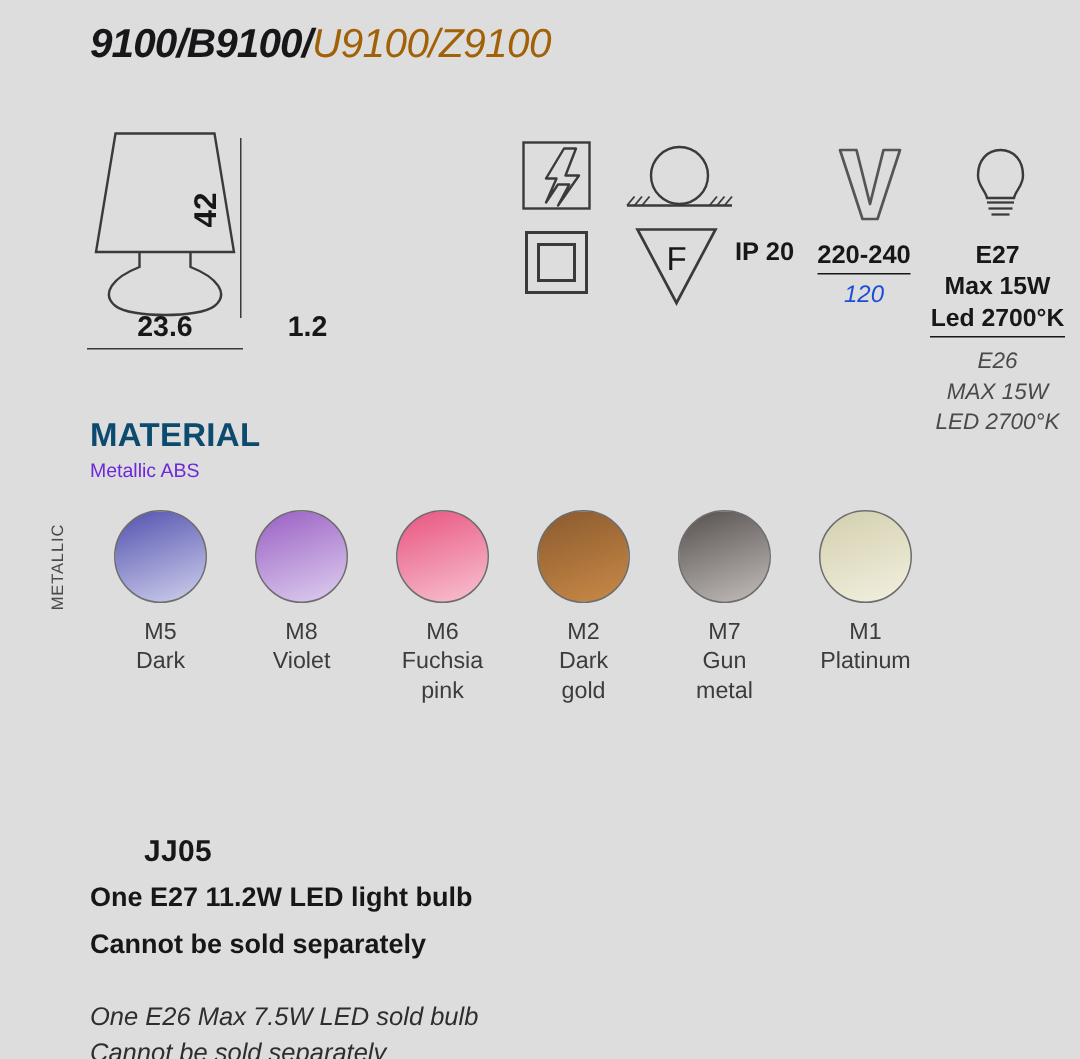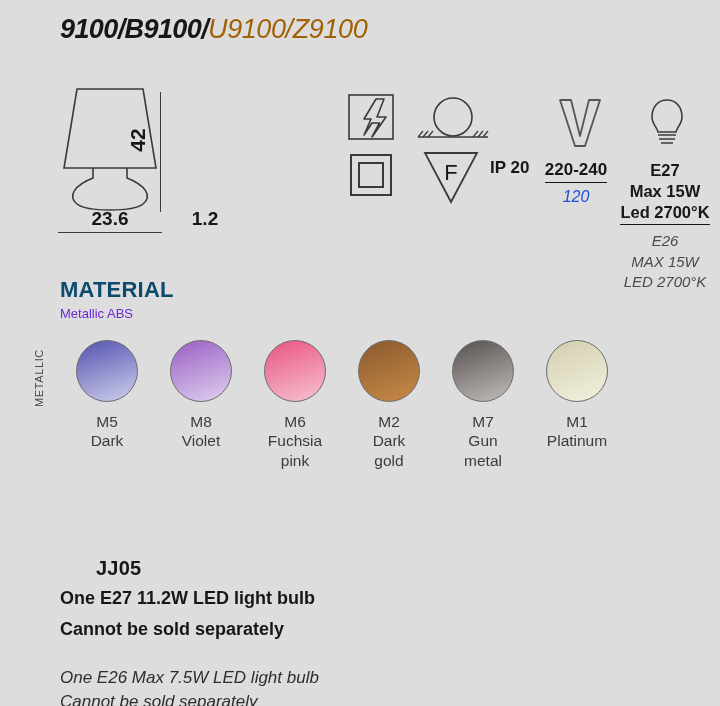--- a/index.html
+++ b/index.html
@@ -416,18 +416,18 @@
         <div class="swatch-code">M1</div>
         <div class="swatch-name">Platinum</div>
       </div>
     </div>
 
   <div class="note">
     <div class="note-code">JJ05</div>
     <div class="note-line">One E27 11.2W LED light bulb</div>
     <div class="note-line">Cannot be sold separately</div>
     <div class="note-alt">
-      <div class="note-alt-line">One E26 Max 7.5W LED light bulb</div>
+      <div class="note-alt-line">One E26 Max 7.5W LED sold bulb</div>
       <div class="note-alt-line">Cannot be sold separately</div>
     </div>
   </div>
 
 </div>
 
 </body></html>

